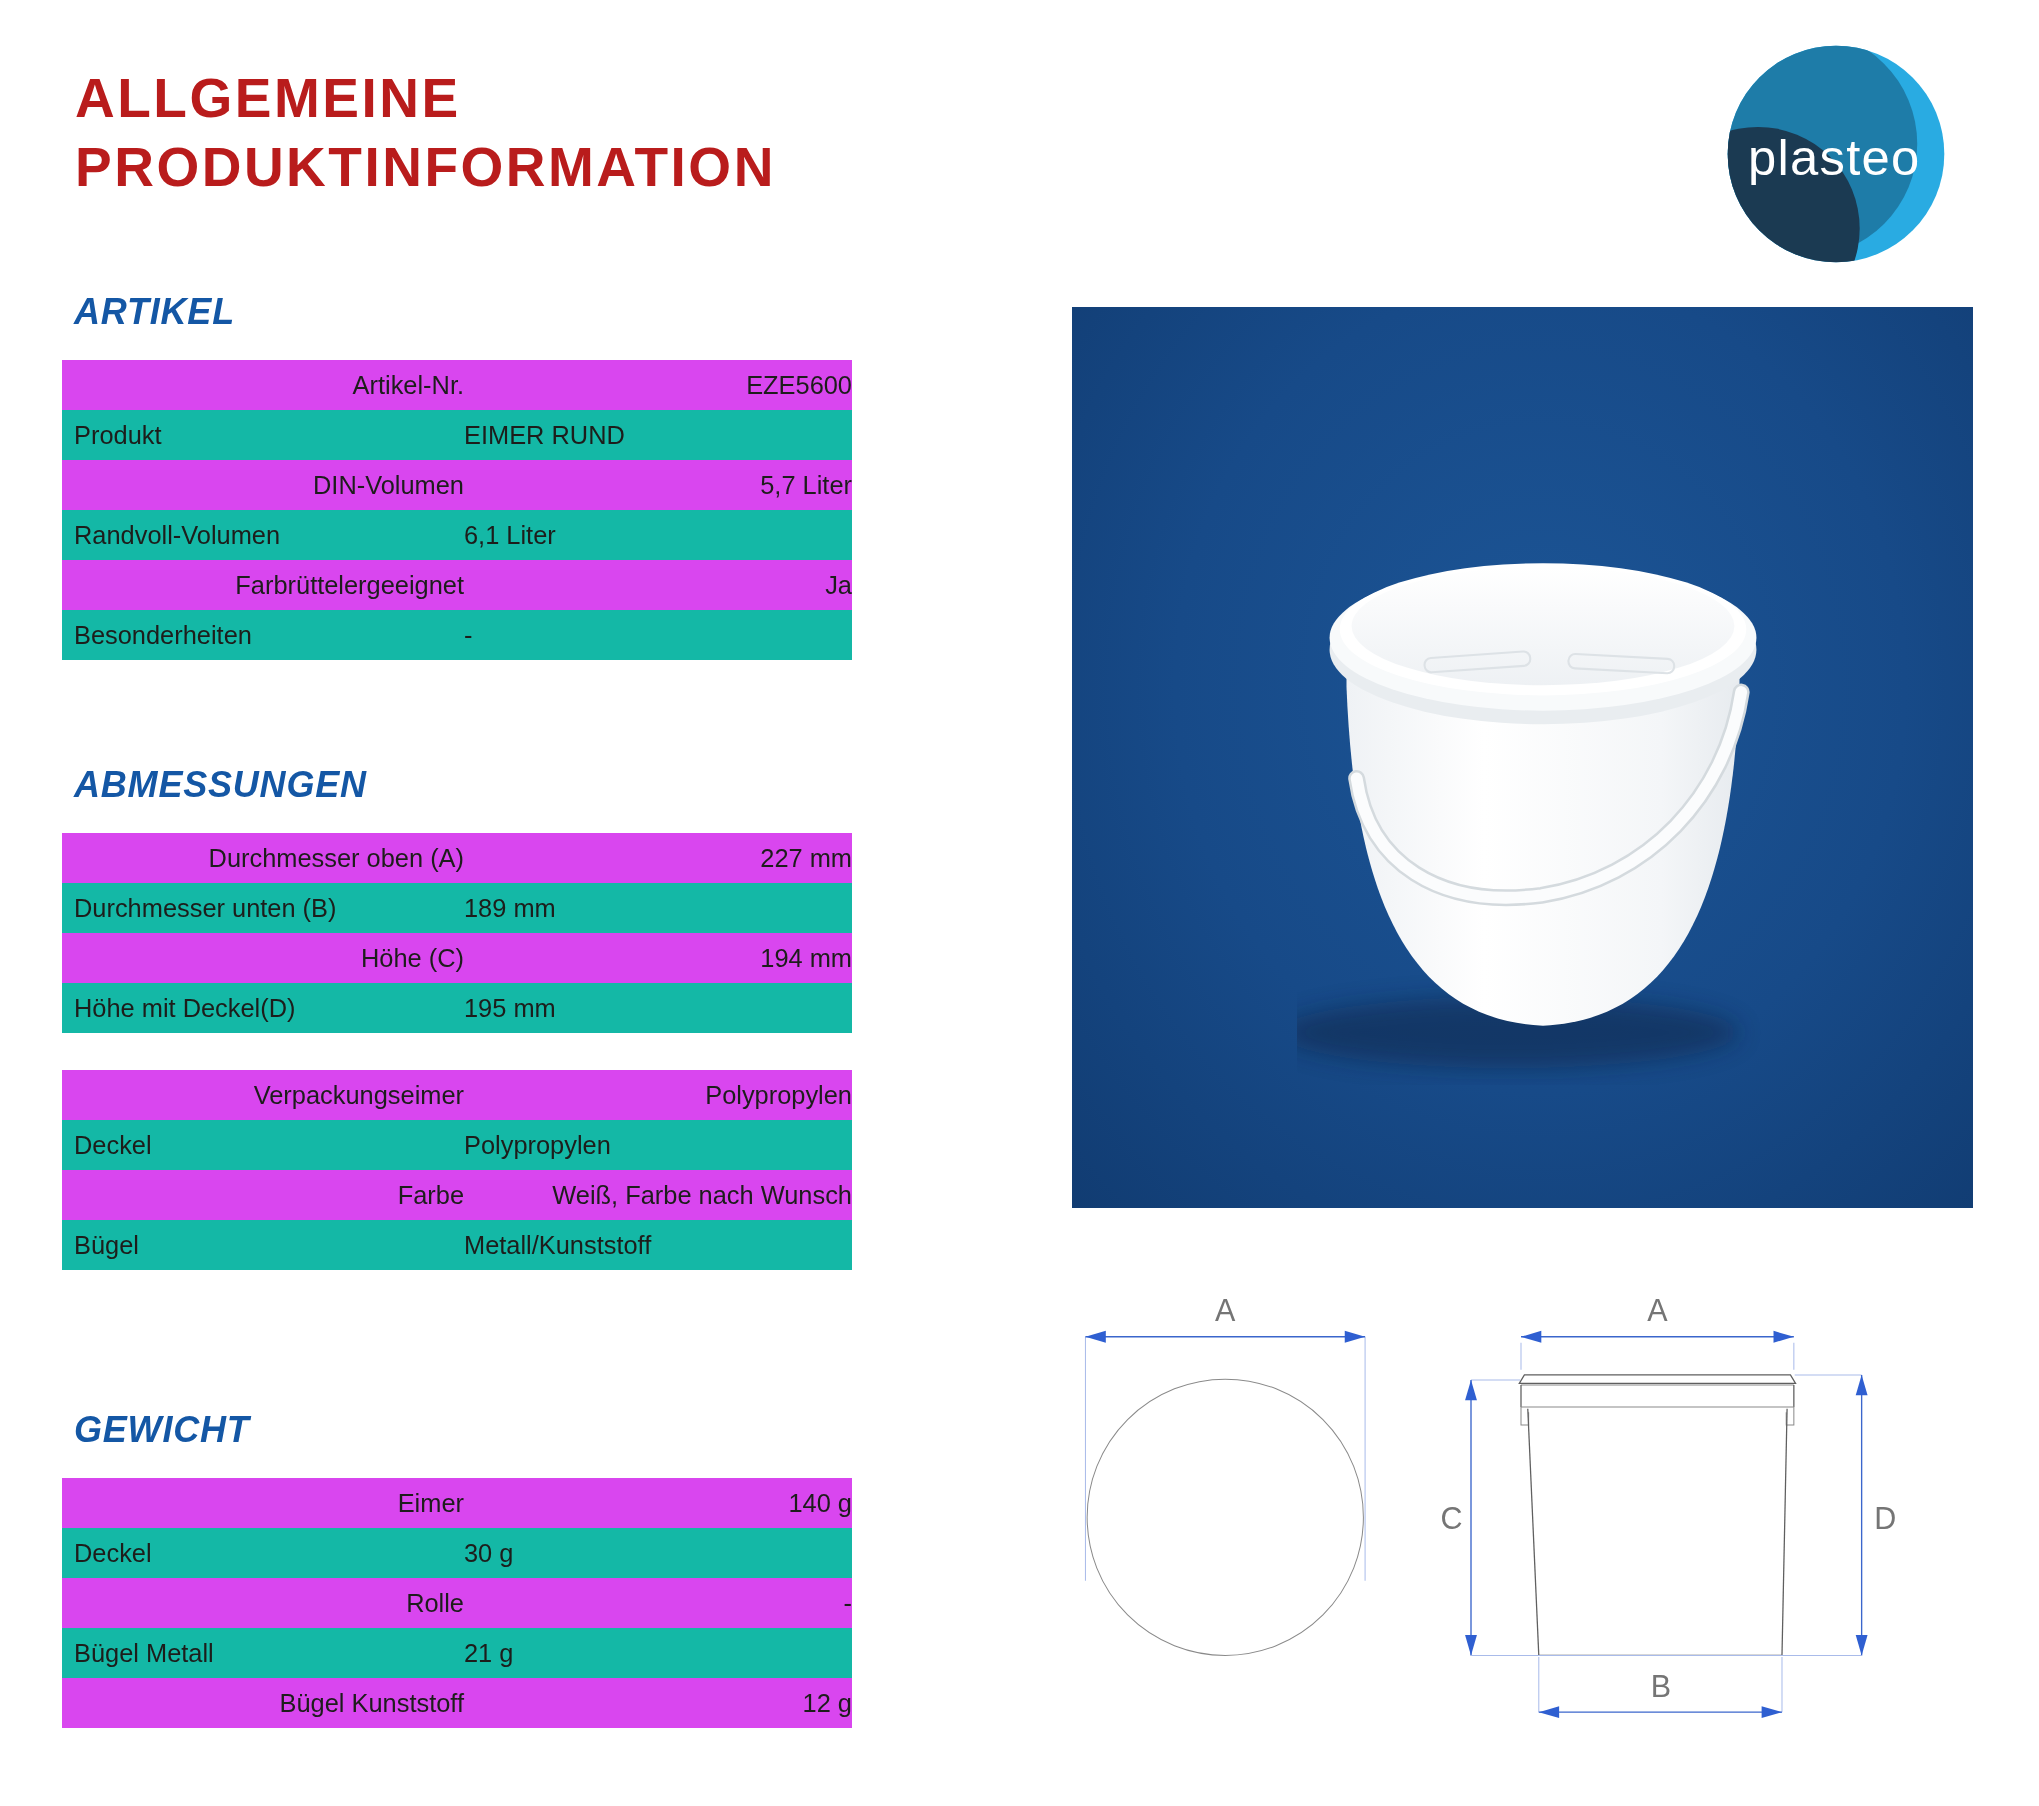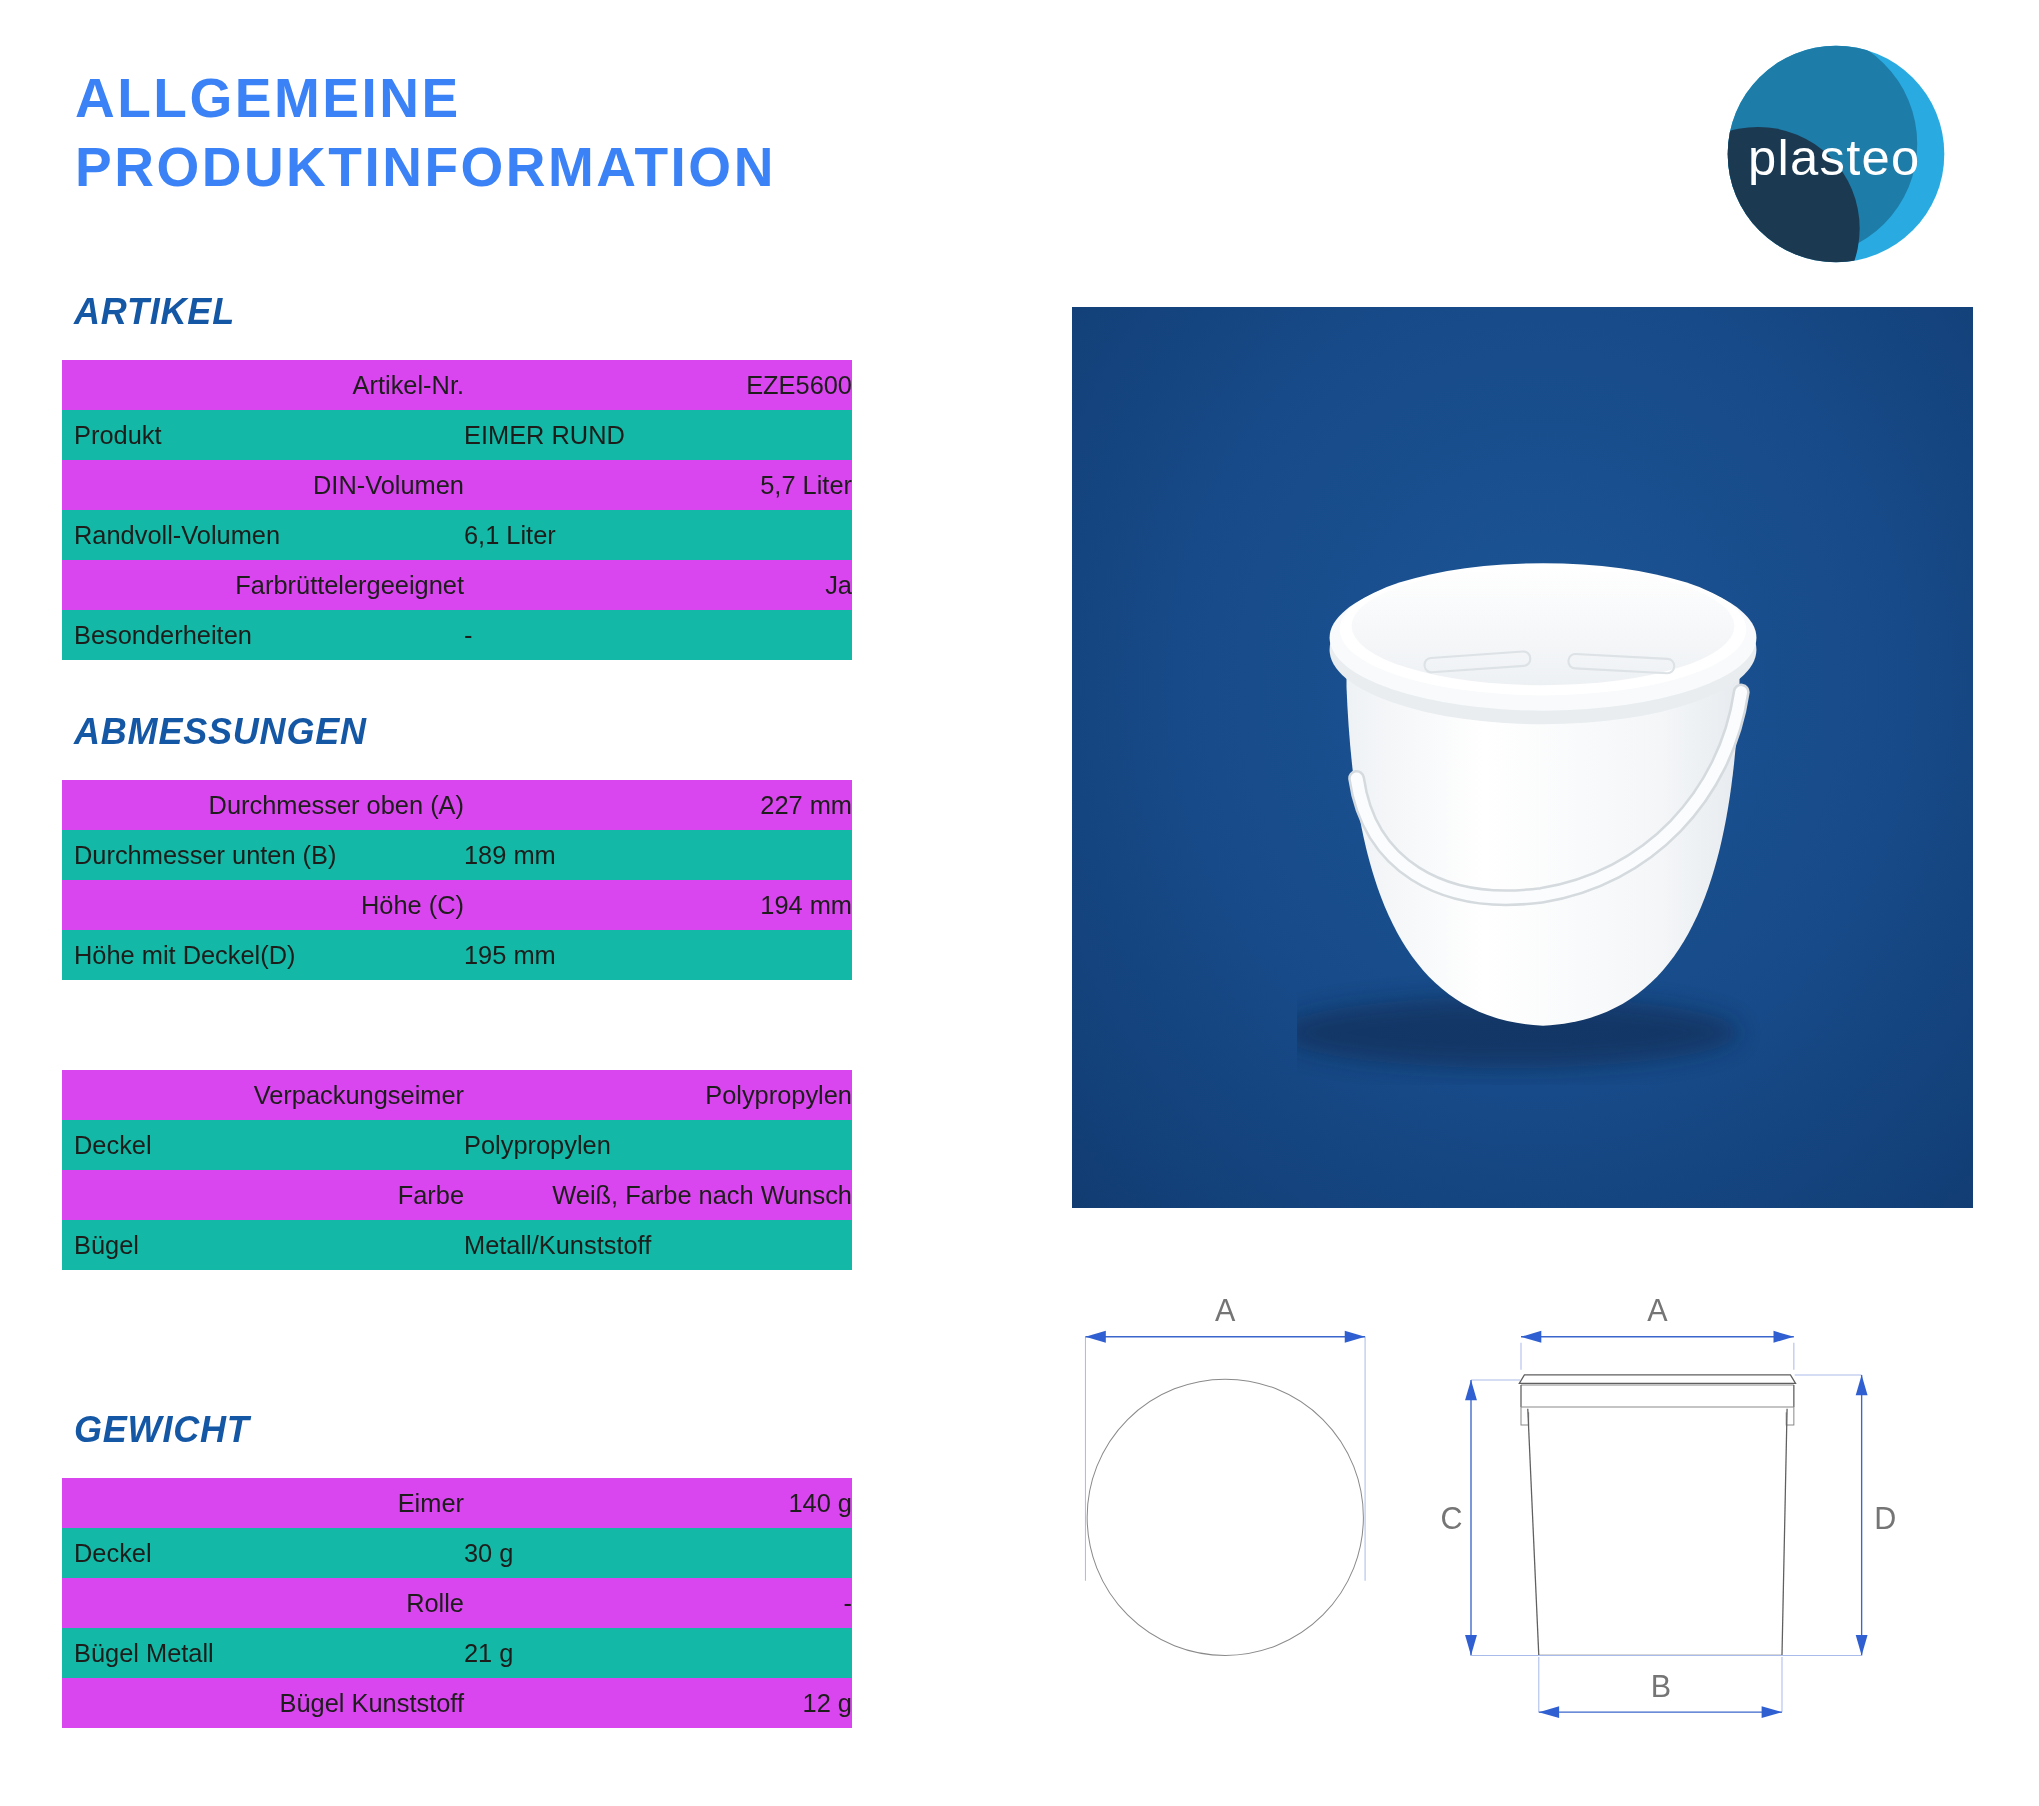--- a/index.html
+++ b/index.html
@@ -1,21 +1,21 @@
 <!DOCTYPE html>
 <html style="font-size:13.6px"><head>
 <meta charset="utf-8">
 <style>
   html,body{margin:0;padding:0;background:#ffffff;}
   body{width:2039px;height:1807px;font-family:"Liberation Sans",sans-serif;}
   .page{position:relative;width:2039px;height:1807px;background:#fff;overflow:hidden;}
 
   
   .page-title{position:absolute;left:75px;top:64px;margin:0;font-size:55px;line-height:69px;
-    font-weight:700;letter-spacing:2.5px;color:#3b82f6;}
+    font-weight:700;letter-spacing:2.5px;color:#b91c1c;}
 
   
   .logo{position:absolute;left:1726px;top:44px;width:220px;height:220px;}
 
   
   .section{position:absolute;left:62px;width:790px;}
   .section h2{margin:0 0 29px 12px;font-size:36px;line-height:39px;font-weight:700;
     letter-spacing:0.8px;color:#1457A5;font-style:italic;}
   .table{width:790px;}
   .trow{display:flex;align-items:center;height:50px;font-size:25.4px;color:#1d1d1b;background:#14b8a6;}
@@ -81,21 +81,21 @@
           <div class="tlabel">Farbrüttelergeeignet</div>
           <div class="tvalue">Ja</div>
         </div>
         <div class="trow">
           <div class="tlabel">Besonderheiten</div>
           <div class="tvalue">-</div>
         </div>
       </div>
   </section>
 
-  <section class="section" style="top:712px">
+  <section class="section" style="top:765px">
     <h2>ABMESSUNGEN</h2>
     <div class="table">
         <div class="trow gray">
           <div class="tlabel">Durchmesser oben (A)</div>
           <div class="tvalue">227 mm</div>
         </div>
         <div class="trow">
           <div class="tlabel">Durchmesser unten (B)</div>
           <div class="tvalue">189 mm</div>
         </div>

